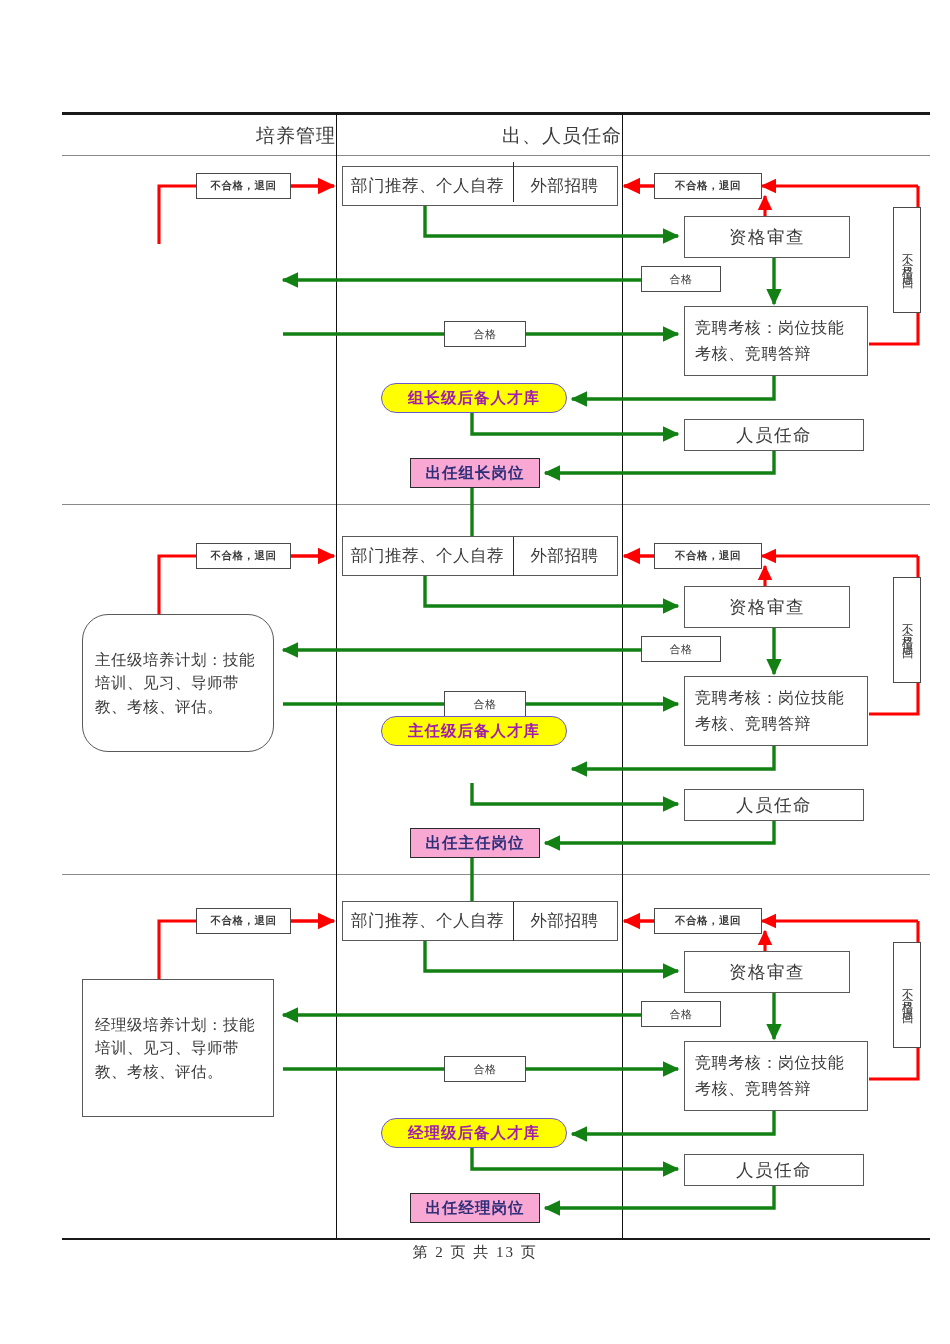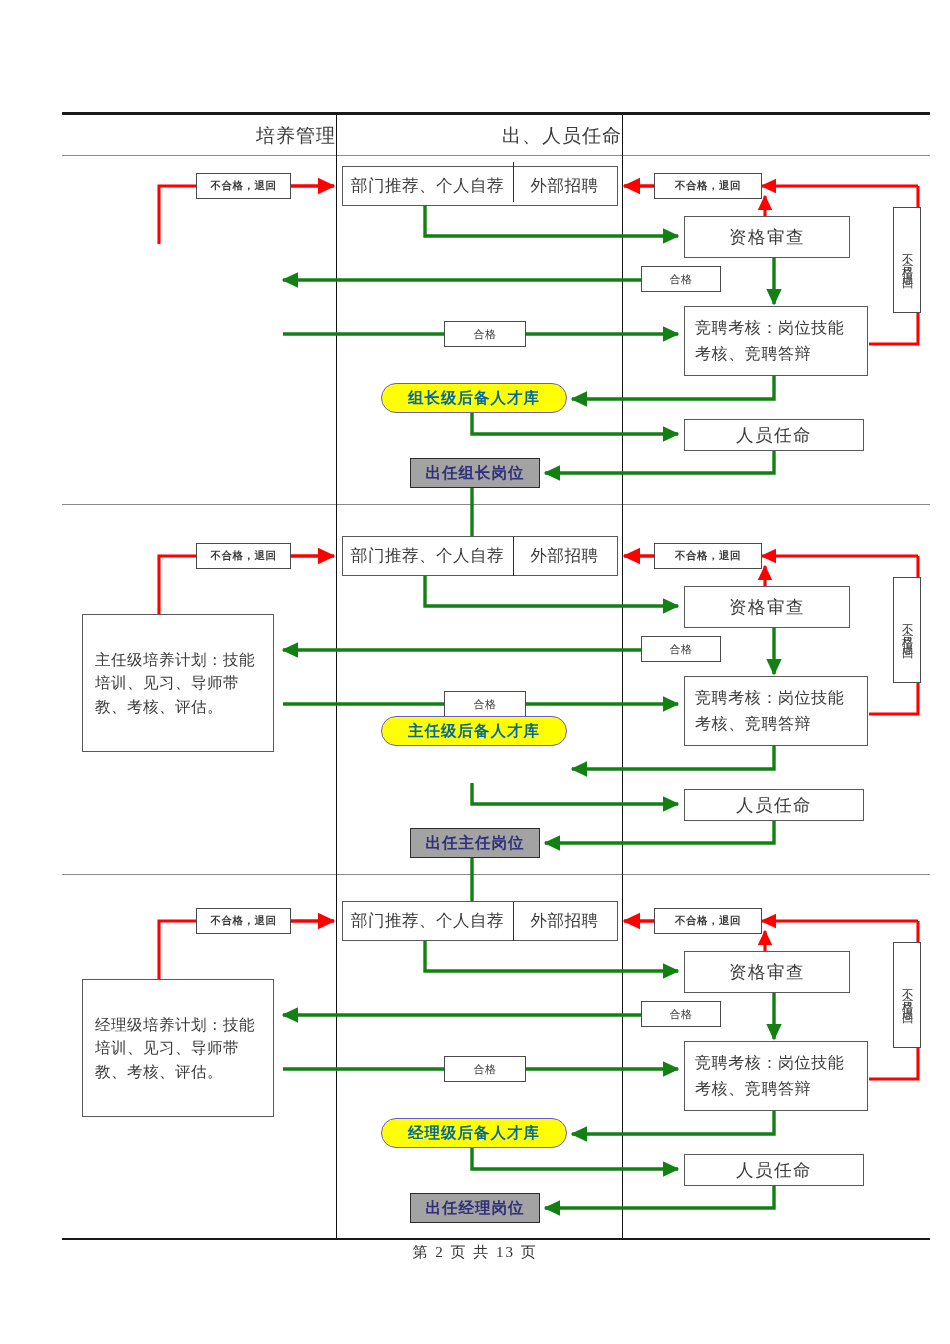--- a/index.html
+++ b/index.html
@@ -13,22 +13,22 @@
   .rulethick{position:absolute;background:#1a1a1a;height:2.6px;}
   .rulethin{position:absolute;background:#8a8a8a;height:1.4px;}
   .colsep{position:absolute;background:#111;width:1.3px;}
   .plan{font-size:15.5px;line-height:1.52;text-align:left;justify-content:flex-start;padding:0 12px;letter-spacing:.5px;}
   .big{font-size:17.5px;letter-spacing:1.5px;}
   .big2{font-size:16px;line-height:1.6;text-align:left;justify-content:flex-start;padding:0 10px;letter-spacing:.6px;}
   .tag{font-size:10.5px;font-weight:bold;letter-spacing:.5px;border:1.6px solid #4a4a4a;}
   .tag2{font-size:11px;letter-spacing:.5px;border:1.6px solid #4a4a4a;}
   .split{position:absolute;background:#2b2b2b;width:1.4px;}
   .yellow{background:#ffff00;border:1.5px solid #6a5acd;border-radius:15px;
-          font-size:15.5px;font-weight:bold;color:#0369a1;letter-spacing:1px;}
-  .cyan{background:#a3a3a3;border:1.7px solid #2b2b2b;
+          font-size:15.5px;font-weight:bold;color:#a21caf;letter-spacing:1px;}
+  .cyan{background:#f9a8d4;border:1.7px solid #2b2b2b;
         font-size:15.5px;font-weight:bold;color:#2f2f7a;letter-spacing:1px;text-align:center;}
   .vert{writing-mode:vertical-rl;text-orientation:upright;font-size:11.5px;letter-spacing:6px;
         line-height:1;border:1.6px solid #4a4a4a;}
   .footer{position:absolute;width:950px;text-align:center;font-size:15px;letter-spacing:2px;color:#333;}
 </style>
 </head>
 <body>
 
 <div id="page">
 
@@ -176,21 +176,21 @@
   </div>
   <div class="split" style="left:513px;top:537px;height:39px;"></div>
 
   <div class="box tag" style="left:654px;top:543px;width:108px;height:26px;">
       <span>不合格，退回</span>
     </div>
   <div class="box vert" style="left:893px;top:577px;width:28px;height:106px;">
       <span>不合格退回</span>
     </div>
 
-  <div class="box plan" style="left:82px;top:614px;width:192px;height:138px;">
+  <div class="box plan" style="left:82px;top:614px;width:192px;height:138px;border-radius:26px;">
       <span>主任级培养计划：技能培训、见习、导师带教、考核、评估。</span>
     </div>
 
   <div class="box big" style="left:684px;top:586px;width:166px;height:42px;">
       <span>资格审查</span>
     </div>
   <div class="box tag2" style="left:641px;top:636px;width:80px;height:26px;">
       <span>合格</span>
     </div>
   <div class="box tag2" style="left:444px;top:691px;width:82px;height:26px;">

